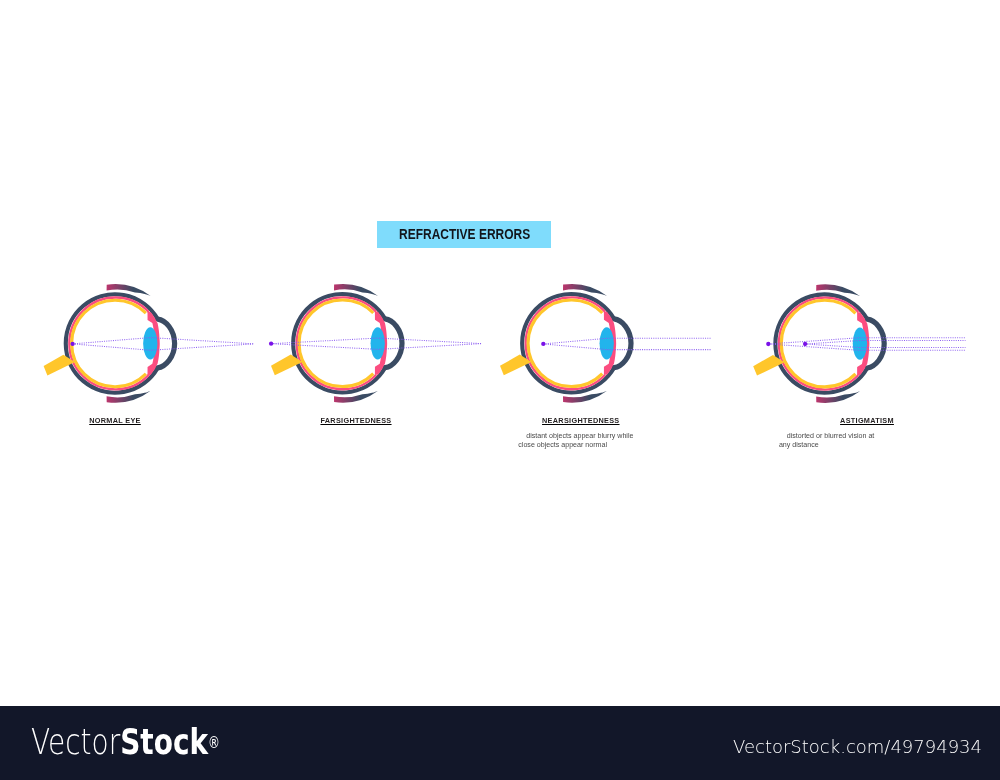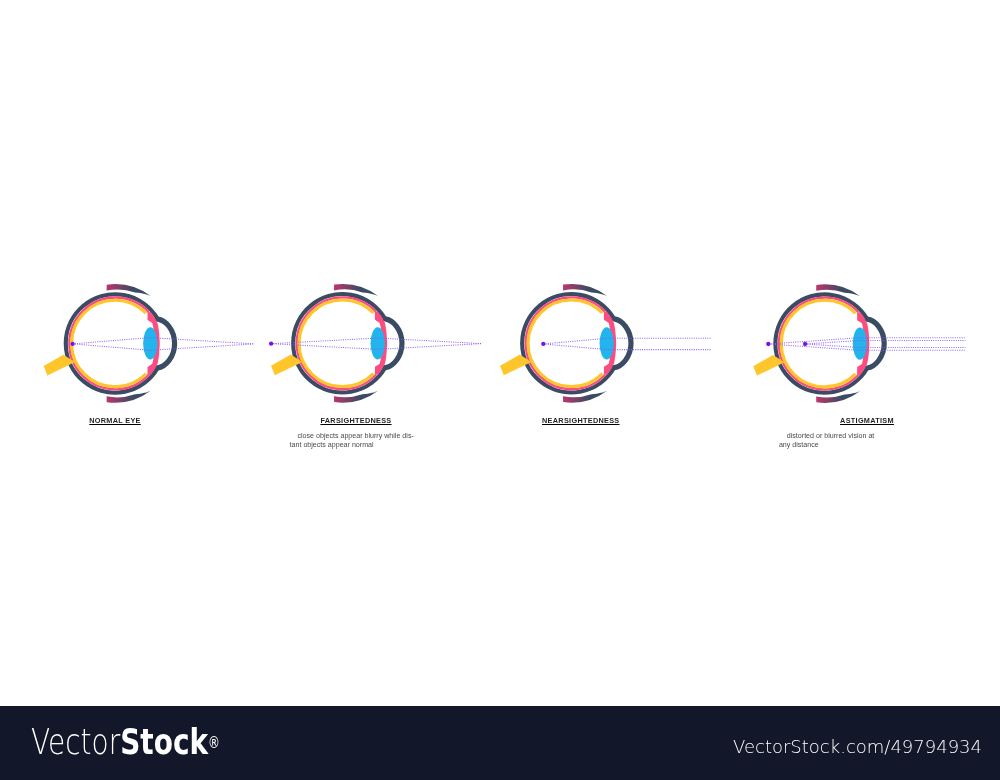--- a/index.html
+++ b/index.html
@@ -92,36 +92,39 @@
       <g>
         <path d="M 768.30 344.00 L 859.90 337.70 L 965.50 337.70" fill="none" stroke="#8a5cf0" stroke-width="1.05" stroke-dasharray="1.0 1.25" stroke-linecap="butt" opacity="0.95"></path>
         <path d="M 768.30 344.00 L 859.90 350.30 L 965.50 350.30" fill="none" stroke="#8a5cf0" stroke-width="1.05" stroke-dasharray="1.0 1.25" stroke-linecap="butt" opacity="0.95"></path>
         <path d="M 805.10 344.00 L 859.90 340.50 L 965.50 340.50" fill="none" stroke="#8a5cf0" stroke-width="1.05" stroke-dasharray="1.0 1.25" stroke-linecap="butt" opacity="0.95"></path>
         <path d="M 805.10 344.00 L 859.90 347.50 L 965.50 347.50" fill="none" stroke="#8a5cf0" stroke-width="1.05" stroke-dasharray="1.0 1.25" stroke-linecap="butt" opacity="0.95"></path>
         <circle cx="768.3" cy="344" r="2.15" fill="#7a11e8"></circle>
         <circle cx="805.1" cy="344" r="2.15" fill="#7a11e8"></circle>
       </g>
     </svg>
 
+  <div class="headline" style="left:377.2px;top:220.9px;width:173.4px;height:27px;">
+    <span>REFRACTIVE ERRORS</span>
+  </div>
 
   <div class="cap" style="left:15px;top:415.5px;width:200px;">
     <span class="t">NORMAL EYE</span>
   </div>
   <div class="cap" style="left:256px;top:415.5px;width:200px;">
     <span class="t">FARSIGHTEDNESS</span>
   </div>
   <div class="cap" style="left:480.8px;top:415.5px;width:200px;">
     <span class="t">NEARSIGHTEDNESS</span>
   </div>
   <div class="cap" style="left:767px;top:415.5px;width:200px;">
     <span class="t">ASTIGMATISM</span>
   </div>
-  <div class="desc" style="left:289.6px;top:423.0px;">
-    <span>close objects appear blurry while dis-
-tant objects appear normal</span>
+  <div class="desc" style="left:518.3px;top:423.0px;">
+    <span>distant objects appear blurry while
+close objects appear normal</span>
   </div>
   <div class="desc" style="left:778.9px;top:423.0px;">
     <span>distorted or blurred vision at
 any distance</span>
   </div>
 
   <div id="footer"></div>
   <div id="logo"><span class="l1">Vector</span><span class="l2">Stock</span><span class="l3">®</span></div>
   <div id="url">VectorStock.com/49794934</div>
 </div>

